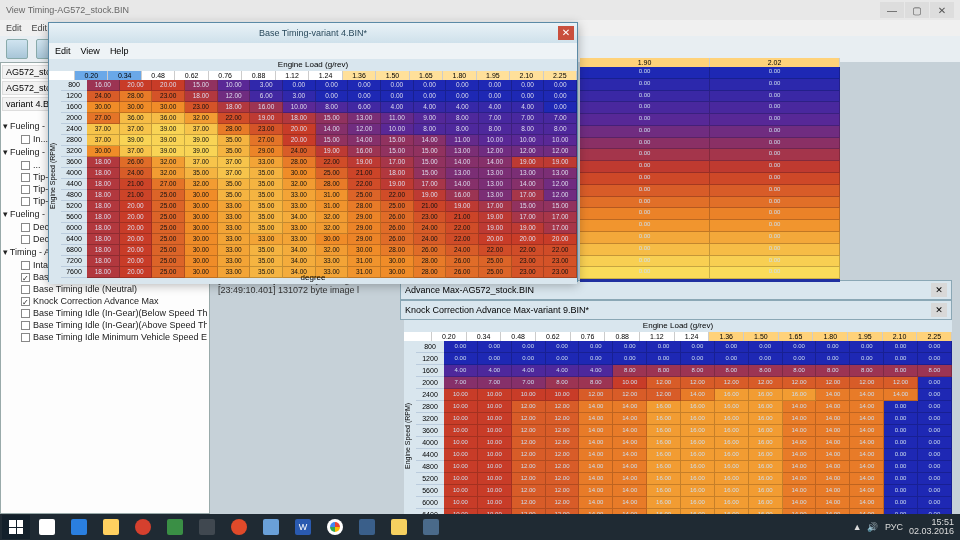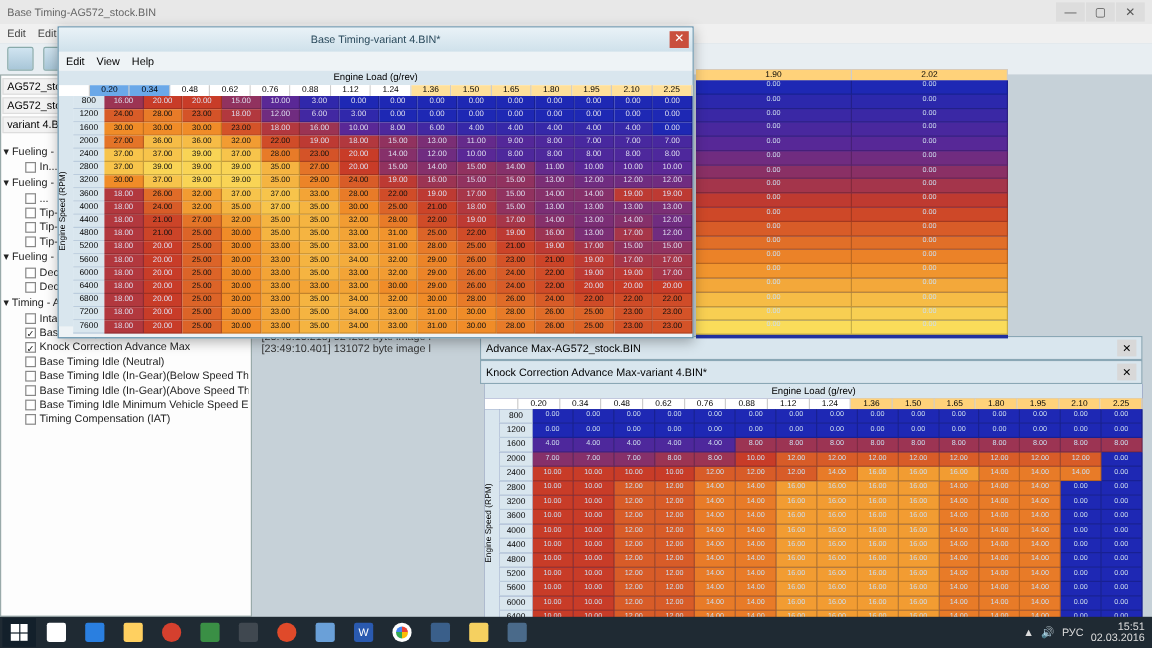--- a/index.html
+++ b/index.html
@@ -81,21 +81,21 @@
 .taskbar .tb-ic { width:30px; height:24px; display:flex; align-items:center; justify-content:center; }
 .taskbar .tb-ic .sq { width:16px; height:16px; border-radius:2px; }
 .taskbar .tray { margin-left:auto; display:flex; align-items:center; gap:6px; color:#ddd; font-size:8px; padding-right:4px; }
 .taskbar .tray .col { display:flex; flex-direction:column; align-items:flex-end; line-height:9px; }
 </style>
 </head>
 <body>
 
 <div class="mdi">
   <div class="mdi-title">
-    <span>Base Timing-AG572_stock.BIN</span>
+    <span>View Timing-AG572_stock.BIN</span>
     <span class="btns">
       <span>—</span>
       <span>▢</span>
       <span class="cl">✕</span>
     </span>
   </div>
   <div class="mdi-menu">
     <span>Edit</span>
     <span>Edit</span>
     <span>View</span>
@@ -148,61 +148,57 @@
         <div class="grp">▾ Timing - Advance</div>
         <div class="item">
           <span class="cb"></span>
           <span>Intake Cam Advance Angle (AVCS)</span>
         </div>
         <div class="item">
           <span class="cb on"></span>
           <span>Base Timing</span>
         </div>
         <div class="item">
+          <span class="cb"></span>
+          <span>Base Timing Idle (Neutral)</span>
+        </div>
+        <div class="item">
           <span class="cb on"></span>
           <span>Knock Correction Advance Max</span>
         </div>
         <div class="item">
           <span class="cb"></span>
-          <span>Base Timing Idle (Neutral)</span>
-        </div>
-        <div class="item">
-          <span class="cb"></span>
           <span>Base Timing Idle (In-Gear)(Below Speed Thr...</span>
         </div>
         <div class="item">
           <span class="cb"></span>
           <span>Base Timing Idle (In-Gear)(Above Speed Thr...</span>
         </div>
         <div class="item">
           <span class="cb"></span>
           <span>Base Timing Idle Minimum Vehicle Speed E...</span>
-        </div>
-        <div class="item">
-          <span class="cb"></span>
-          <span>Timing Compensation (IAT)</span>
         </div>
       </div>
   </div>
 
   <div class="logstrip">
     <div>[23:44:50.052] 131072 byte image l</div>
     <div>[23:48:13.218] 524288 byte image l</div>
     <div>[23:49:10.401] 131072 byte image l</div>
   </div>
 
   <div class="childwin" style="left:400px; top:280px; width:552px; height:20px;">
     <div class="ct">
         <span>Advance Max-AG572_stock.BIN</span>
         <span class="x">✕</span>
       </div>
   </div>
   <div class="childwin" style="left:400px; top:300px; width:552px; height:20px; z-index:5;">
     <div class="ct">
-        <span>Knock Correction Advance Max-variant 4.BIN*</span>
+        <span>Knock Correction Advance Max-variant 9.BIN*</span>
         <span class="x">✕</span>
       </div>
   </div>
 
   <div class="bgtable" style="top:320px;">
     <div class="hdr">Engine Load (g/rev)</div>
     <div class="cols" id="bgcols">
         <span style="flex: 0 0 28px;"></span>
         <span class="">0.20</span>
         <span class="">0.34</span>
@@ -1036,20 +1032,21 @@
             <span style="background: rgb(240, 140, 40); color: rgb(17, 17, 17);">30.00</span>
             <span style="background: rgb(232, 123, 40); color: rgb(17, 17, 17);">28.00</span>
             <span style="background: rgb(224, 108, 40); color: rgb(17, 17, 17);">26.00</span>
             <span style="background: rgb(220, 100, 40); color: rgb(17, 17, 17);">25.00</span>
             <span style="background: rgb(212, 83, 40); color: rgb(17, 17, 17);">23.00</span>
             <span style="background: rgb(212, 83, 40); color: rgb(17, 17, 17);">23.00</span>
           </div>
         </div>
       </div>
   </div>
+  <div class="ftr">degree</div>
 </div>
 
 <div class="taskbar">
   <div class="start">
       <div class="win">
         <span></span>
         <span></span>
         <span></span>
         <span></span>
       </div>

